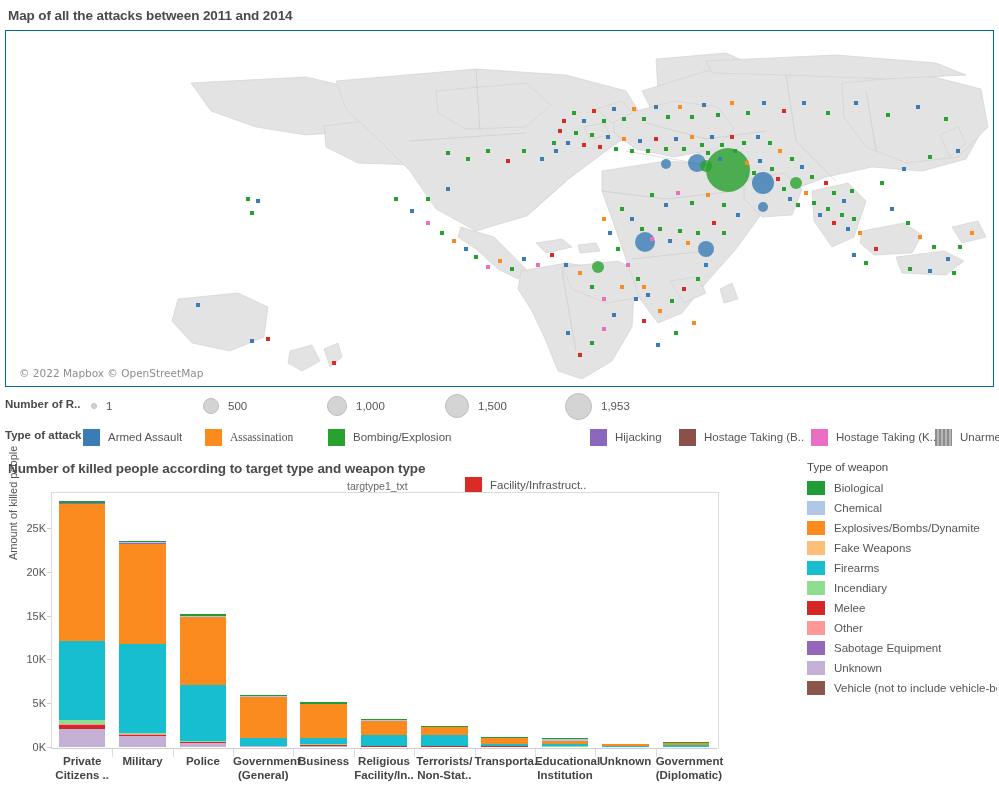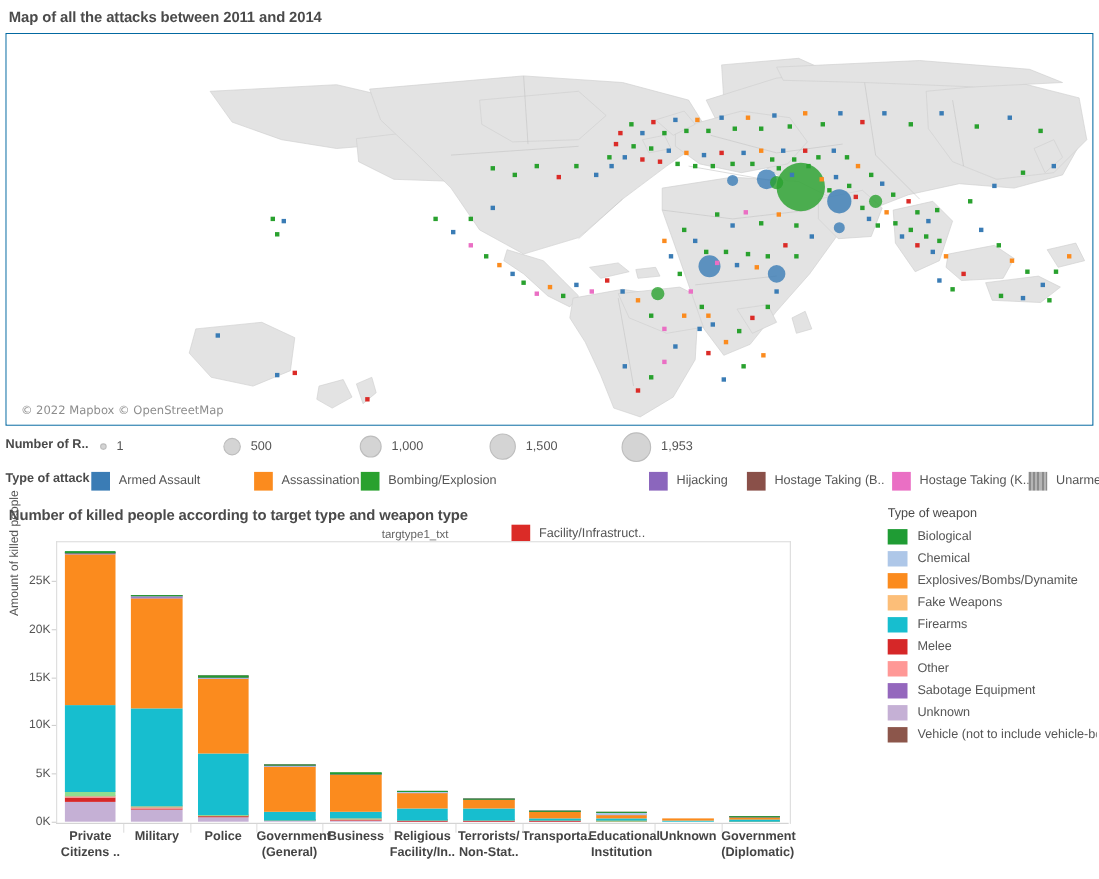--- a/index.html
+++ b/index.html
@@ -397,21 +397,21 @@
     </div>
   </div>
 
   <div class="legend-attack">
     <div class="legend-cap" style="left:0;top:3px;">Type of attack</div>
 
     <div class="atk-item" style="left:78px;">
       <span class="sw" style="background:#3a7cb5"></span>
       <span class="atk-lab">Armed Assault</span>
     </div>
-    <div class="atk-item" style="left:226px;">
+    <div class="atk-item" style="left:200px;font-family:Liberation Serif, serif;">
       <span class="sw" style="background:#fb8b1e"></span>
       <span class="atk-lab">Assassination</span>
     </div>
     <div class="atk-item" style="left:323px;">
       <span class="sw" style="background:#29a12e"></span>
       <span class="atk-lab">Bombing/Explosion</span>
     </div>
     <div class="atk-item" style="left:460px;margin-top:48px;">
       <span class="sw" style="background:#db2b27"></span>
       <span class="atk-lab">Facility/Infrastruct..</span>
@@ -658,20 +658,24 @@
         </div>
         <div class="wrow">
           <span class="wsw" style="background: rgb(252, 190, 120);"></span>
           <span class="wlab">Fake Weapons</span>
         </div>
         <div class="wrow">
           <span class="wsw" style="background: rgb(23, 190, 207);"></span>
           <span class="wlab">Firearms</span>
         </div>
         <div class="wrow">
+          <span class="wsw" style="background: rgb(143, 222, 143);"></span>
+          <span class="wlab">Incendiary</span>
+        </div>
+        <div class="wrow">
           <span class="wsw" style="background: rgb(214, 39, 40);"></span>
           <span class="wlab">Melee</span>
         </div>
         <div class="wrow">
           <span class="wsw" style="background: rgb(255, 152, 150);"></span>
           <span class="wlab">Other</span>
         </div>
         <div class="wrow">
           <span class="wsw" style="background: rgb(148, 103, 189);"></span>
           <span class="wlab">Sabotage Equipment</span>

